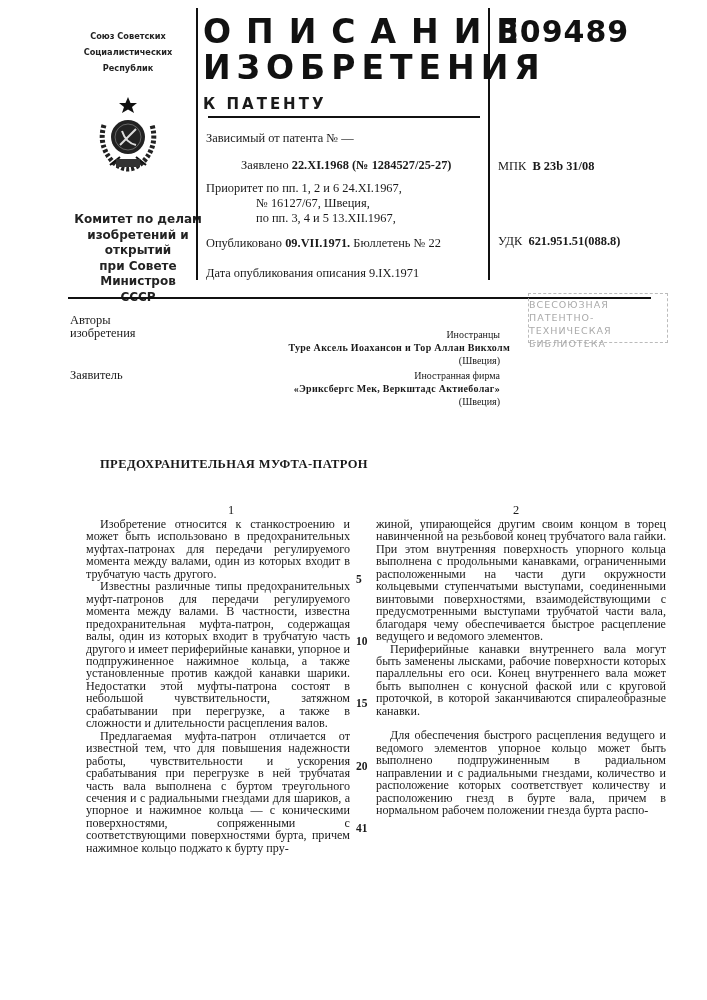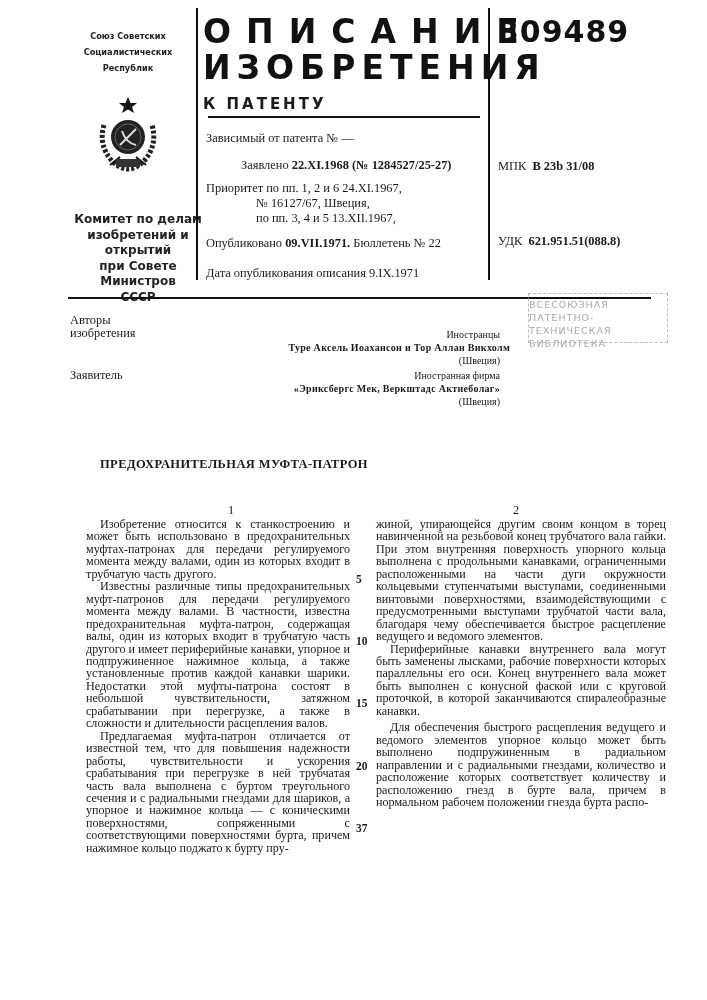--- a/index.html
+++ b/index.html
@@ -134,20 +134,20 @@
 
 <div class="abs col col1">
   <p>Изобретение относится к станкостроению и может быть использовано в предохранительных муфтах-патронах для передачи регулируемого момента между валами, один из которых входит в трубчатую часть другого.</p>
   <p>Известны различные типы предохранительных муфт-патронов для передачи регулируемого момента между валами. В частности, известна предохранительная муфта-патрон, содержащая валы, один из которых входит в трубчатую часть другого и имеет периферийные канавки, упорное и подпружиненное нажимное кольца, а также установленные против каждой канавки шарики. Недостатки этой муфты-патрона состоят в небольшой чувствительности, затяжном срабатывании при перегрузке, а также в сложности и длительности расцепления валов.</p>
   <p>Предлагаемая муфта-патрон отличается от известной тем, что для повышения надежности работы, чувствительности и ускорения срабатывания при перегрузке в ней трубчатая часть вала выполнена с буртом треугольного сечения и с радиальными гнездами для шариков, а упорное и нажимное кольца — с коническими поверхностями, сопряженными с соответствующими поверхностями бурта, причем нажимное кольцо поджато к бурту пру-</p>
 </div>
 
 <div class="abs col col2">
   <p style="text-indent:0">жиной, упирающейся другим своим концом в торец навинченной на резьбовой конец трубчатого вала гайки. При этом внутренняя поверхность упорного кольца выполнена с продольными канавками, ограниченными расположенными на части дуги окружности кольцевыми ступенчатыми выступами, соединенными винтовыми поверхностями, взаимодействующими с предусмотренными выступами трубчатой части вала, благодаря чему обеспечивается быстрое расцепление ведущего и ведомого элементов.</p>
   <p>Периферийные канавки внутреннего вала могут быть заменены лысками, рабочие поверхности которых параллельны его оси. Конец внутреннего вала может быть выполнен с конусной фаской или с круговой проточкой, в которой заканчиваются спиралеобразные канавки.</p>
-  <p style="margin-top:4px">Для обеспечения быстрого расцепления ведущего и ведомого элементов упорное кольцо может быть выполнено подпружиненным в радиальном направлении и с радиальными гнездами, количество и расположение которых соответствует количеству и расположению гнезд в бурте вала, причем в нормальном рабочем положении гнезда бурта распо-</p>
+  <p style="margin-top:12px">Для обеспечения быстрого расцепления ведущего и ведомого элементов упорное кольцо может быть выполнено подпружиненным в радиальном направлении и с радиальными гнездами, количество и расположение которых соответствует количеству и расположению гнезд в бурте вала, причем в нормальном рабочем положении гнезда бурта распо-</p>
 </div>
 
 <div class="ln" style="left:356px; top:573px;">5</div>
 <div class="ln" style="left:356px; top:635px;">10</div>
 <div class="ln" style="left:356px; top:697px;">15</div>
 <div class="ln" style="left:356px; top:760px;">20</div>
-<div class="ln" style="left:356px; top:822px;">37</div>
+<div class="ln" style="left:356px; top:822px;">41</div>
 
 </body></html>

